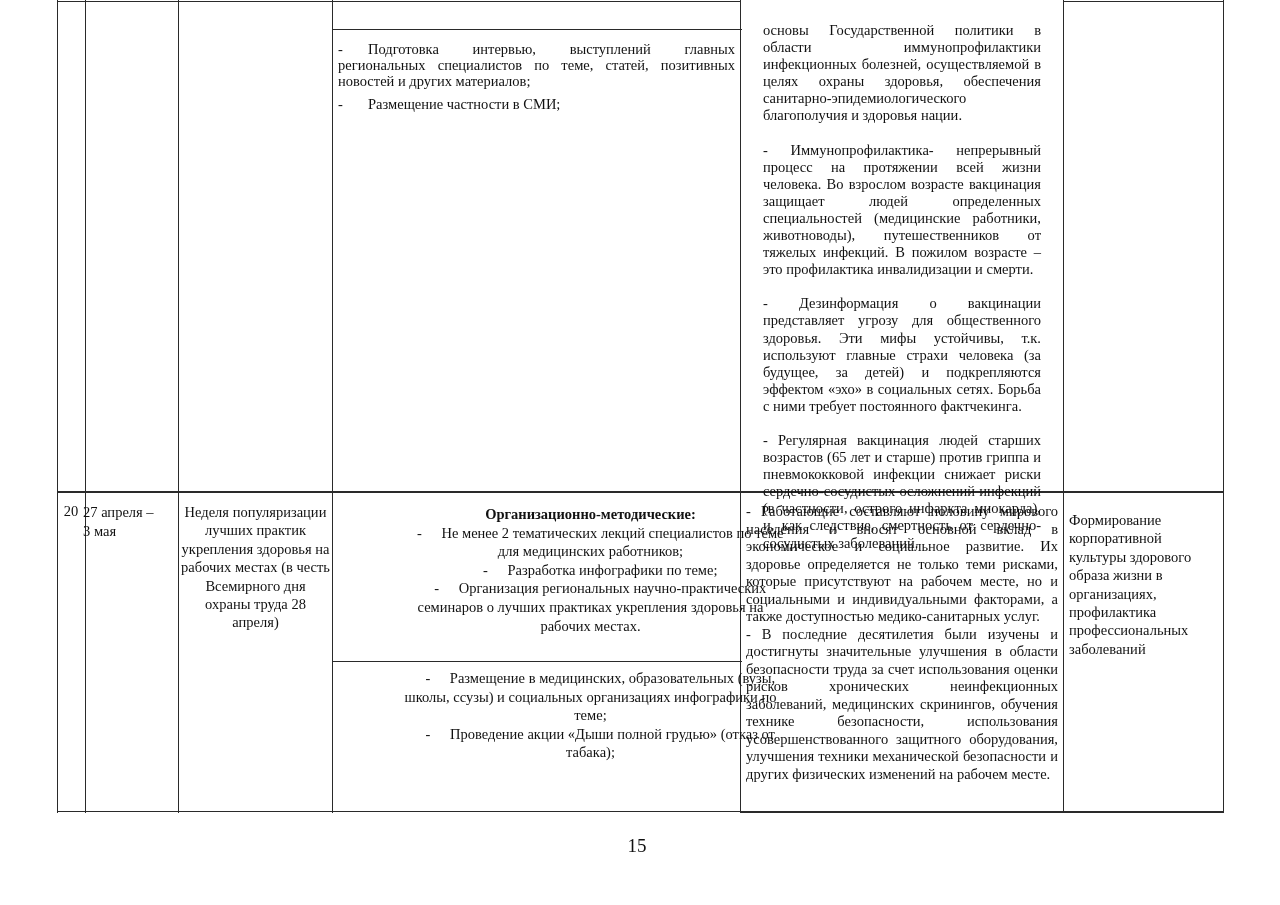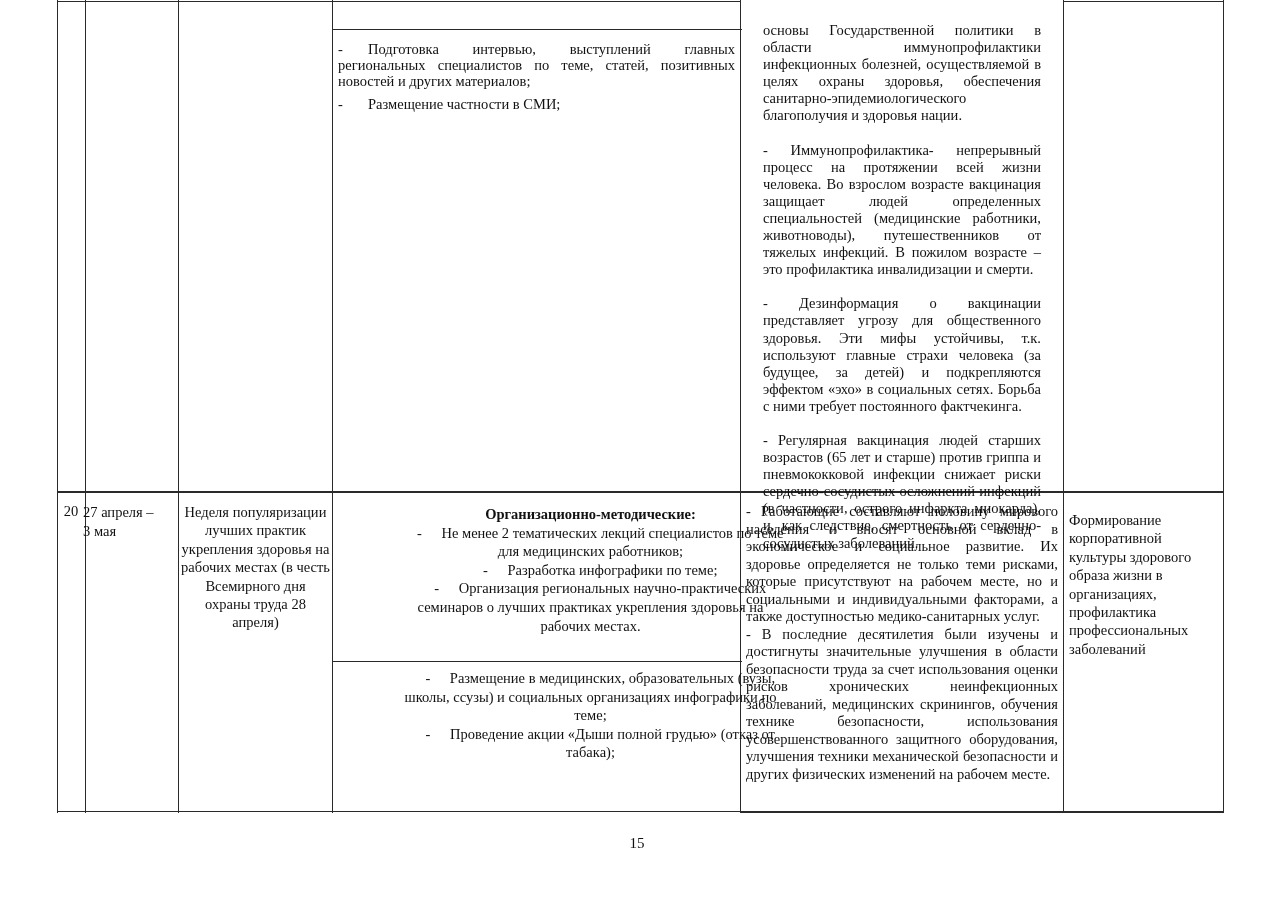--- a/index.html
+++ b/index.html
@@ -26,21 +26,21 @@
   .r16-act{left:294px;width:397px;text-align:center;line-height:18.6px;margin-left:41px;}
   .r16-act .hd{font-weight:bold;margin:0;}
   .r16-act p.li{margin:0;}
   .r16-act1{top:505px;}
   .r16-act2{top:669px;}
   .r16-desc{left:689px;top:503px;width:312px;text-align:justify;line-height:17.5px;}
   .r16-desc p{margin:0;}
   .r16-out{left:1012px;top:503px;width:150px;text-align:left;line-height:18.4px;margin-top:8px;}
   .dash{display:inline-block;width:30px;}
   .dash.wide{width:44px;}
-  .page-num{position:absolute;left:0;top:835px;width:1274px;text-align:center;font-size:15px;}
+  .page-num{position:absolute;left:0;top:835px;width:1274px;text-align:center;font-size:19px;}
 </style>
 </head>
 <body>
 
 <div class="table-wrap">
 
   <div class="vline" style="left:0;"></div>
   <div class="vline" style="left:28px;"></div>
   <div class="vline" style="left:121px;"></div>
   <div class="vline" style="left:275px;"></div>

